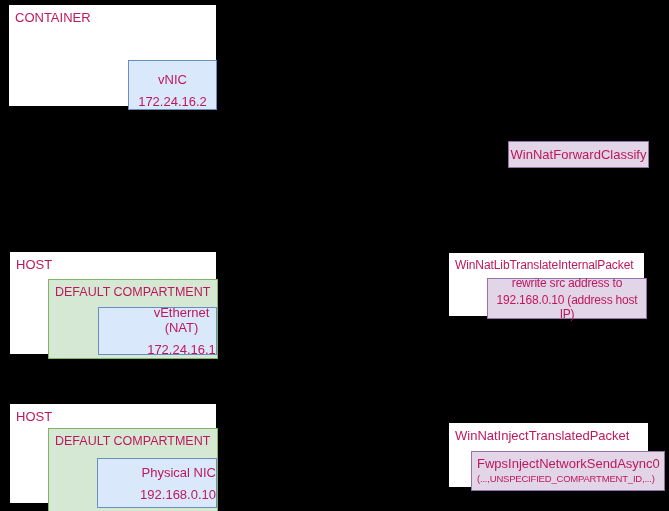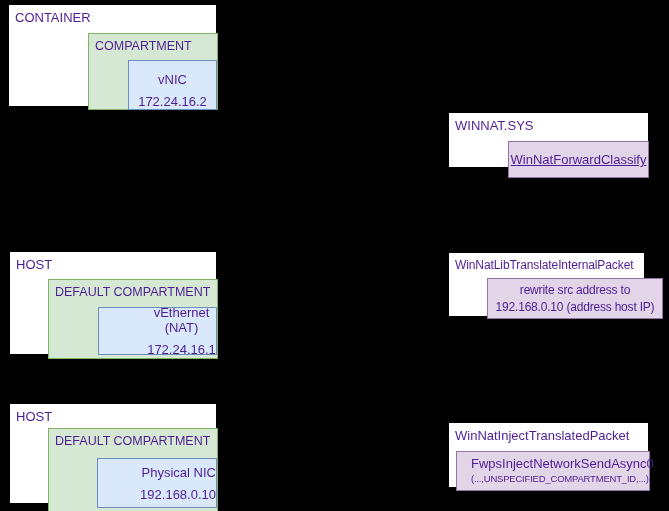--- a/index.html
+++ b/index.html
@@ -3,79 +3,73 @@
 <meta charset="utf-8">
 <style>
   html, body { margin: 0; padding: 0; background: #000; }
   .stage {
     position: relative;
     width: 669px;
     height: 511px;
     background: var(--background, #000000);
     overflow: hidden;
     font-family: "Liberation Sans", sans-serif;
-    color: #4c1d95;
+    color: #be185d;
   }
   .abs { position: absolute; box-sizing: border-box; }
   .frame  { background: var(--node-fill, #ffffff); border: 1px solid var(--node-stroke, #000000); }
   .green  { background: var(--compartment-fill, #d5e8d4); border: 1px solid var(--compartment-stroke, #82b366); }
   .blue   { background: var(--nic-fill, #dae8fc); border: 1px solid var(--nic-stroke, #6c8ebf); }
   .purple { background: var(--function-fill, #e1d5e7); border: 1px solid var(--function-stroke, #9673a6); }
   .title { font-size: 13px; padding: 5px 2px 0 6px; white-space: nowrap; }
   .title-sm { font-size: 12px; letter-spacing: -0.1px; }
   .comp-title { font-size: 12.5px; padding: 5px 2px 0 6px; white-space: nowrap; }
   .center2 {
     display: flex; flex-direction: column;
     align-items: center; justify-content: center;
     text-align: center; font-size: 13px; gap: 7px;
   }
   .center1 { display: flex; align-items: center; justify-content: center; font-size: 13px; }
   .action { font-size: 12px; gap: 3px; letter-spacing: -0.2px; }
-  .fnbox { padding: 4px 4px 0 14px; }
+  .fnbox { padding: 4px 4px 0 5px; margin-left: 15px; }
   .fn-line1 { font-size: 13px; white-space: nowrap; }
   .fn-line2 { font-size: 9.5px; letter-spacing: -0.2px; white-space: nowrap; margin-top: 2px; }
 </style>
 </head>
 <body>
 
 <div class="stage">
 
   <div class="abs frame" style="left:8px; top:4px; width:209px; height:103px;">
     <div class="title">CONTAINER</div>
   </div>
-  <div class="abs green" style="left:88px; top:33px; width:130px; height:77px;">
-    <div class="comp-title">COMPARTMENT</div>
-  </div>
   <div class="abs blue center2" style="left:128px; top:60px; width:89px; height:50px;justify-content:flex-end;">
     <div>vNIC</div>
     <div>172.24.16.2</div>
   </div>
 
-  <div class="abs frame" style="left:448px; top:112px; width:201px; height:56px;">
-    <div class="title">WINNAT.SYS</div>
-  </div>
-  <div class="abs purple center1" style="left:508px; top:141px; width:141px; height:37px;text-decoration:underline;">
+  <div class="abs purple center1" style="left:508px; top:141px; width:141px; height:27px;">
     <div>WinNatForwardClassify</div>
   </div>
 
   <div class="abs frame" style="left:9px; top:251px; width:208px; height:104px;">
     <div class="title">HOST</div>
   </div>
   <div class="abs green" style="left:48px; top:279px; width:170px; height:80px;">
     <div class="comp-title">DEFAULT COMPARTMENT</div>
   </div>
   <div class="abs blue center2" style="left:98px; top:307px; width:119px; height:48px;padding-left:48px;">
     <div>vEthernet (NAT)</div>
     <div>172.24.16.1</div>
   </div>
 
   <div class="abs frame" style="left:448px; top:252px; width:197px; height:65px;">
     <div class="title title-sm">WinNatLibTranslateInternalPacket</div>
   </div>
-  <div class="abs purple center2 action" style="left:487px; top:278px; width:176px; height:41px;">
+  <div class="abs purple center2 action" style="left:487px; top:278px; width:160px; height:41px;">
     <div>rewrite src address to</div>
     <div>192.168.0.10 (address host IP)</div>
   </div>
 
   <div class="abs frame" style="left:9px; top:403px; width:208px; height:101px;">
     <div class="title">HOST</div>
   </div>
   <div class="abs green" style="left:48px; top:428px; width:170px; height:86px;">
     <div class="comp-title">DEFAULT COMPARTMENT</div>
   </div>

